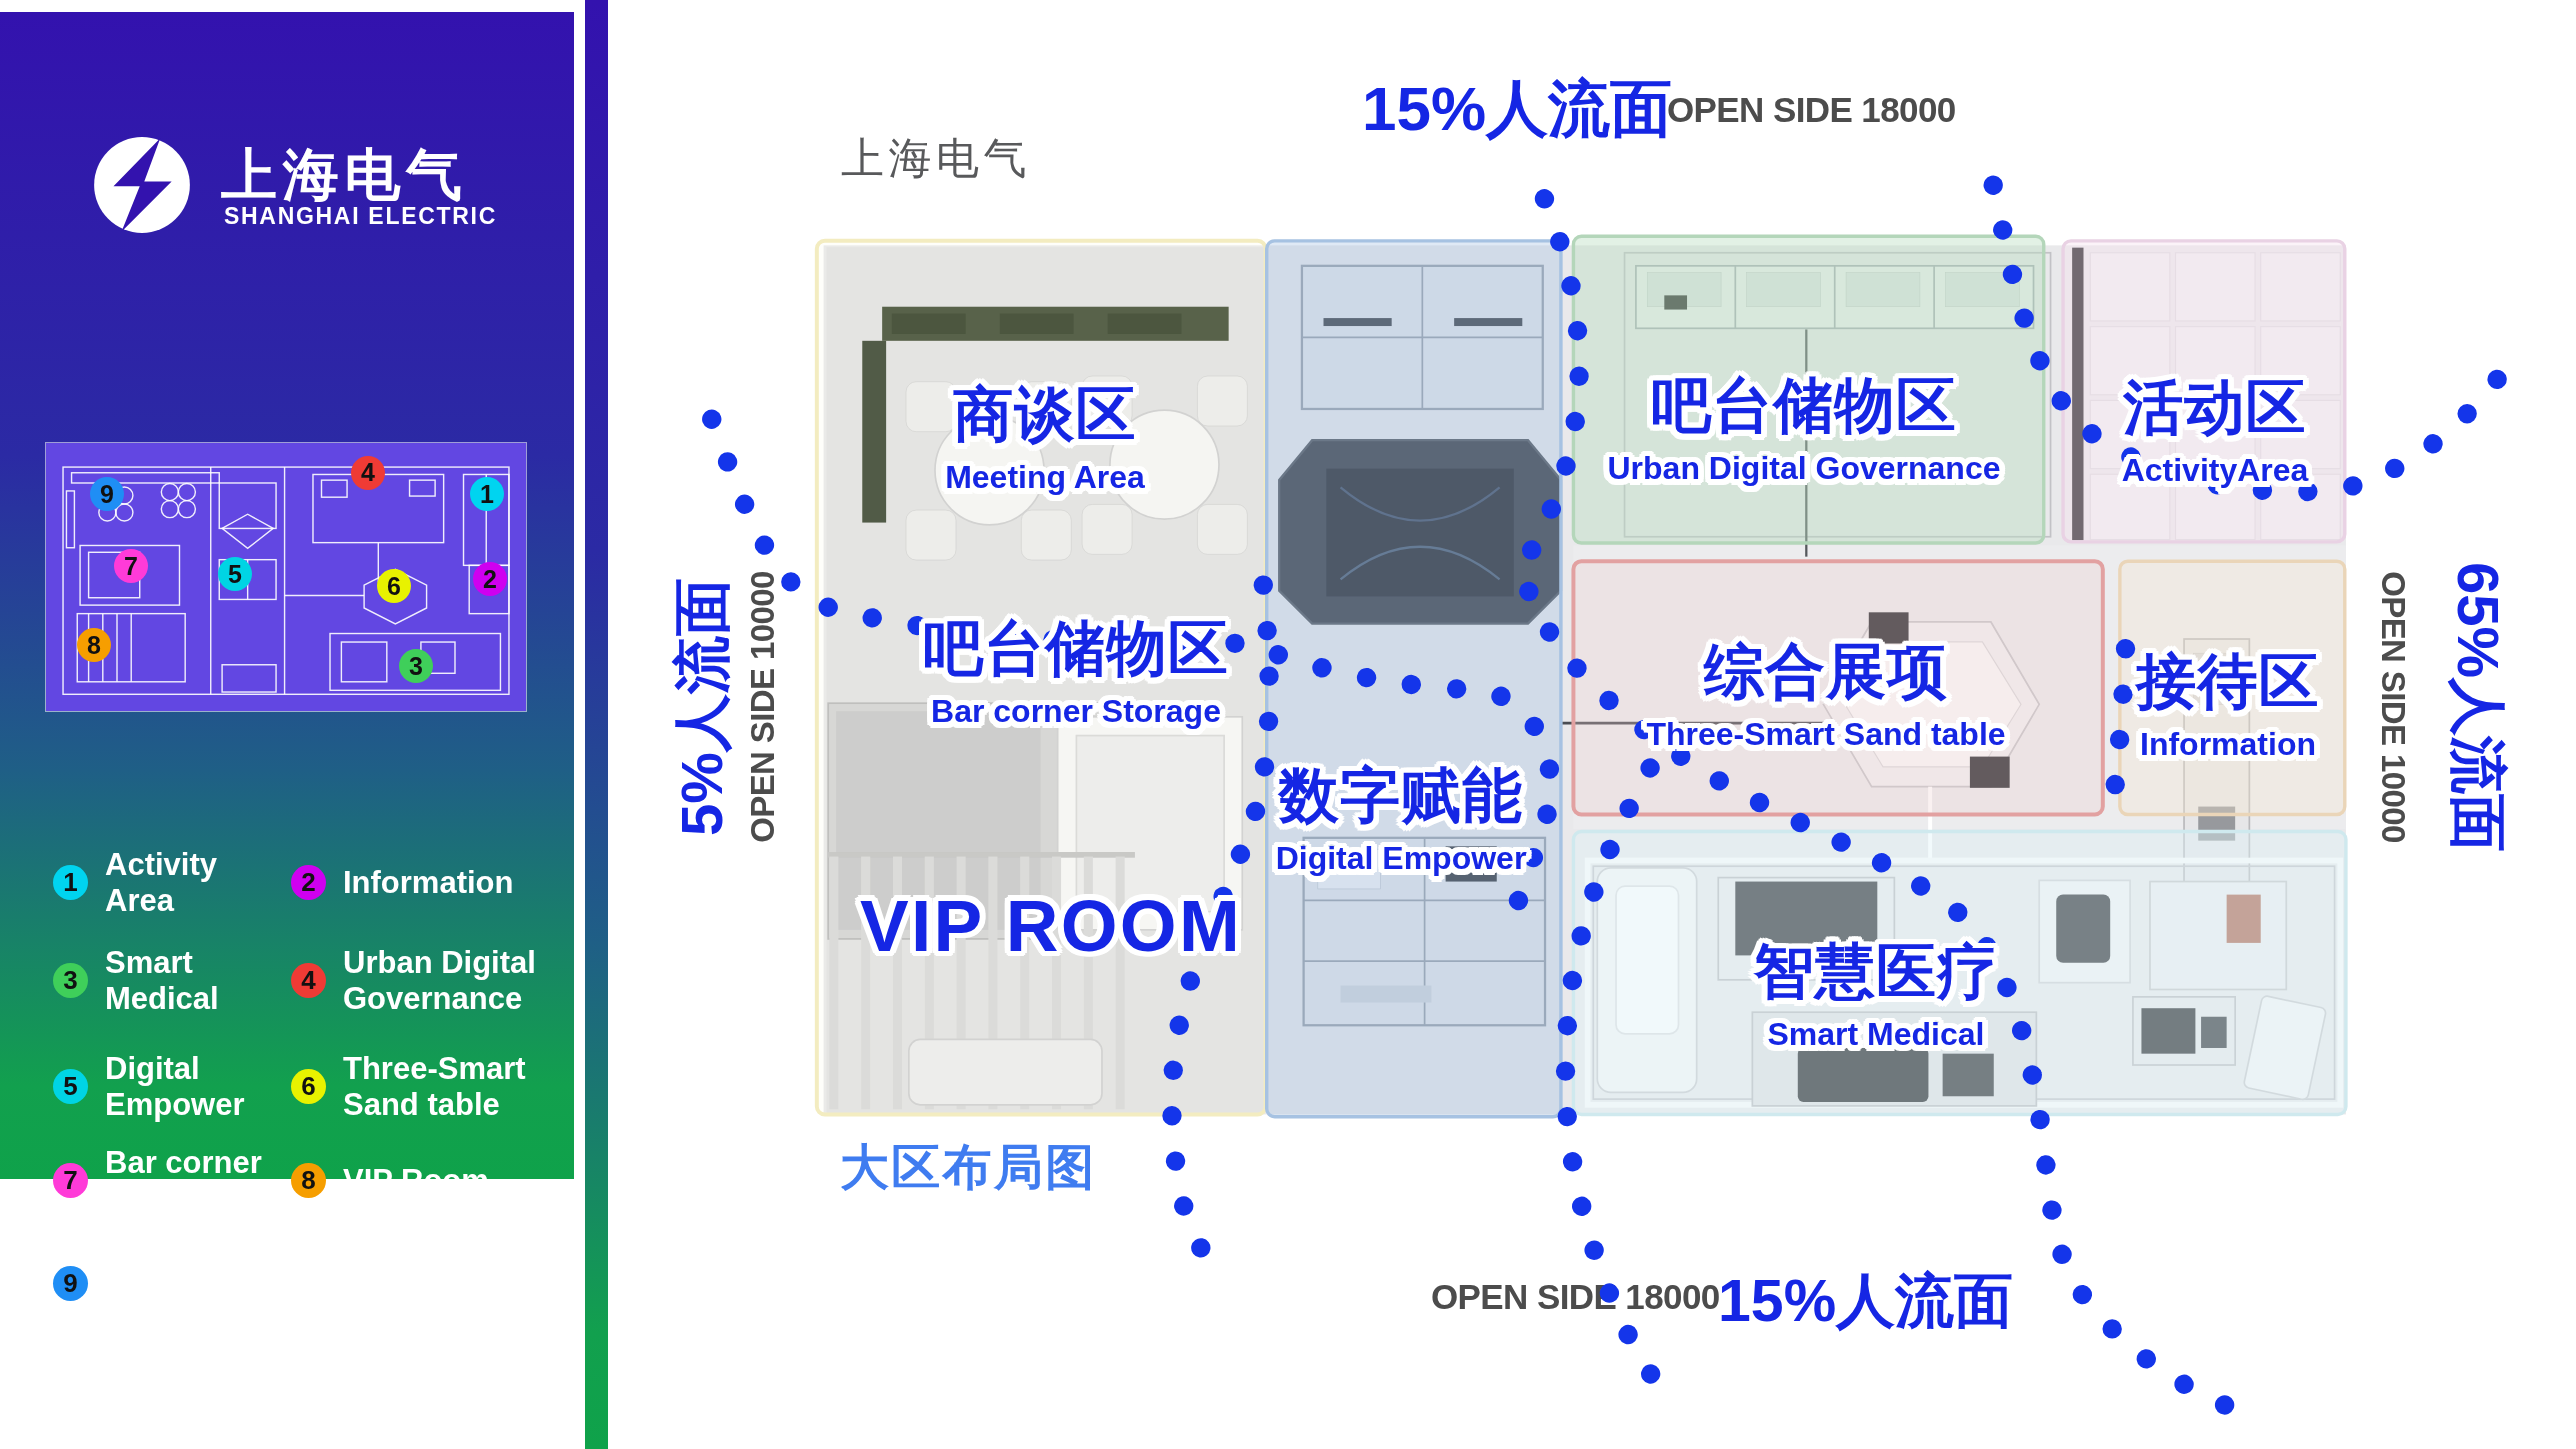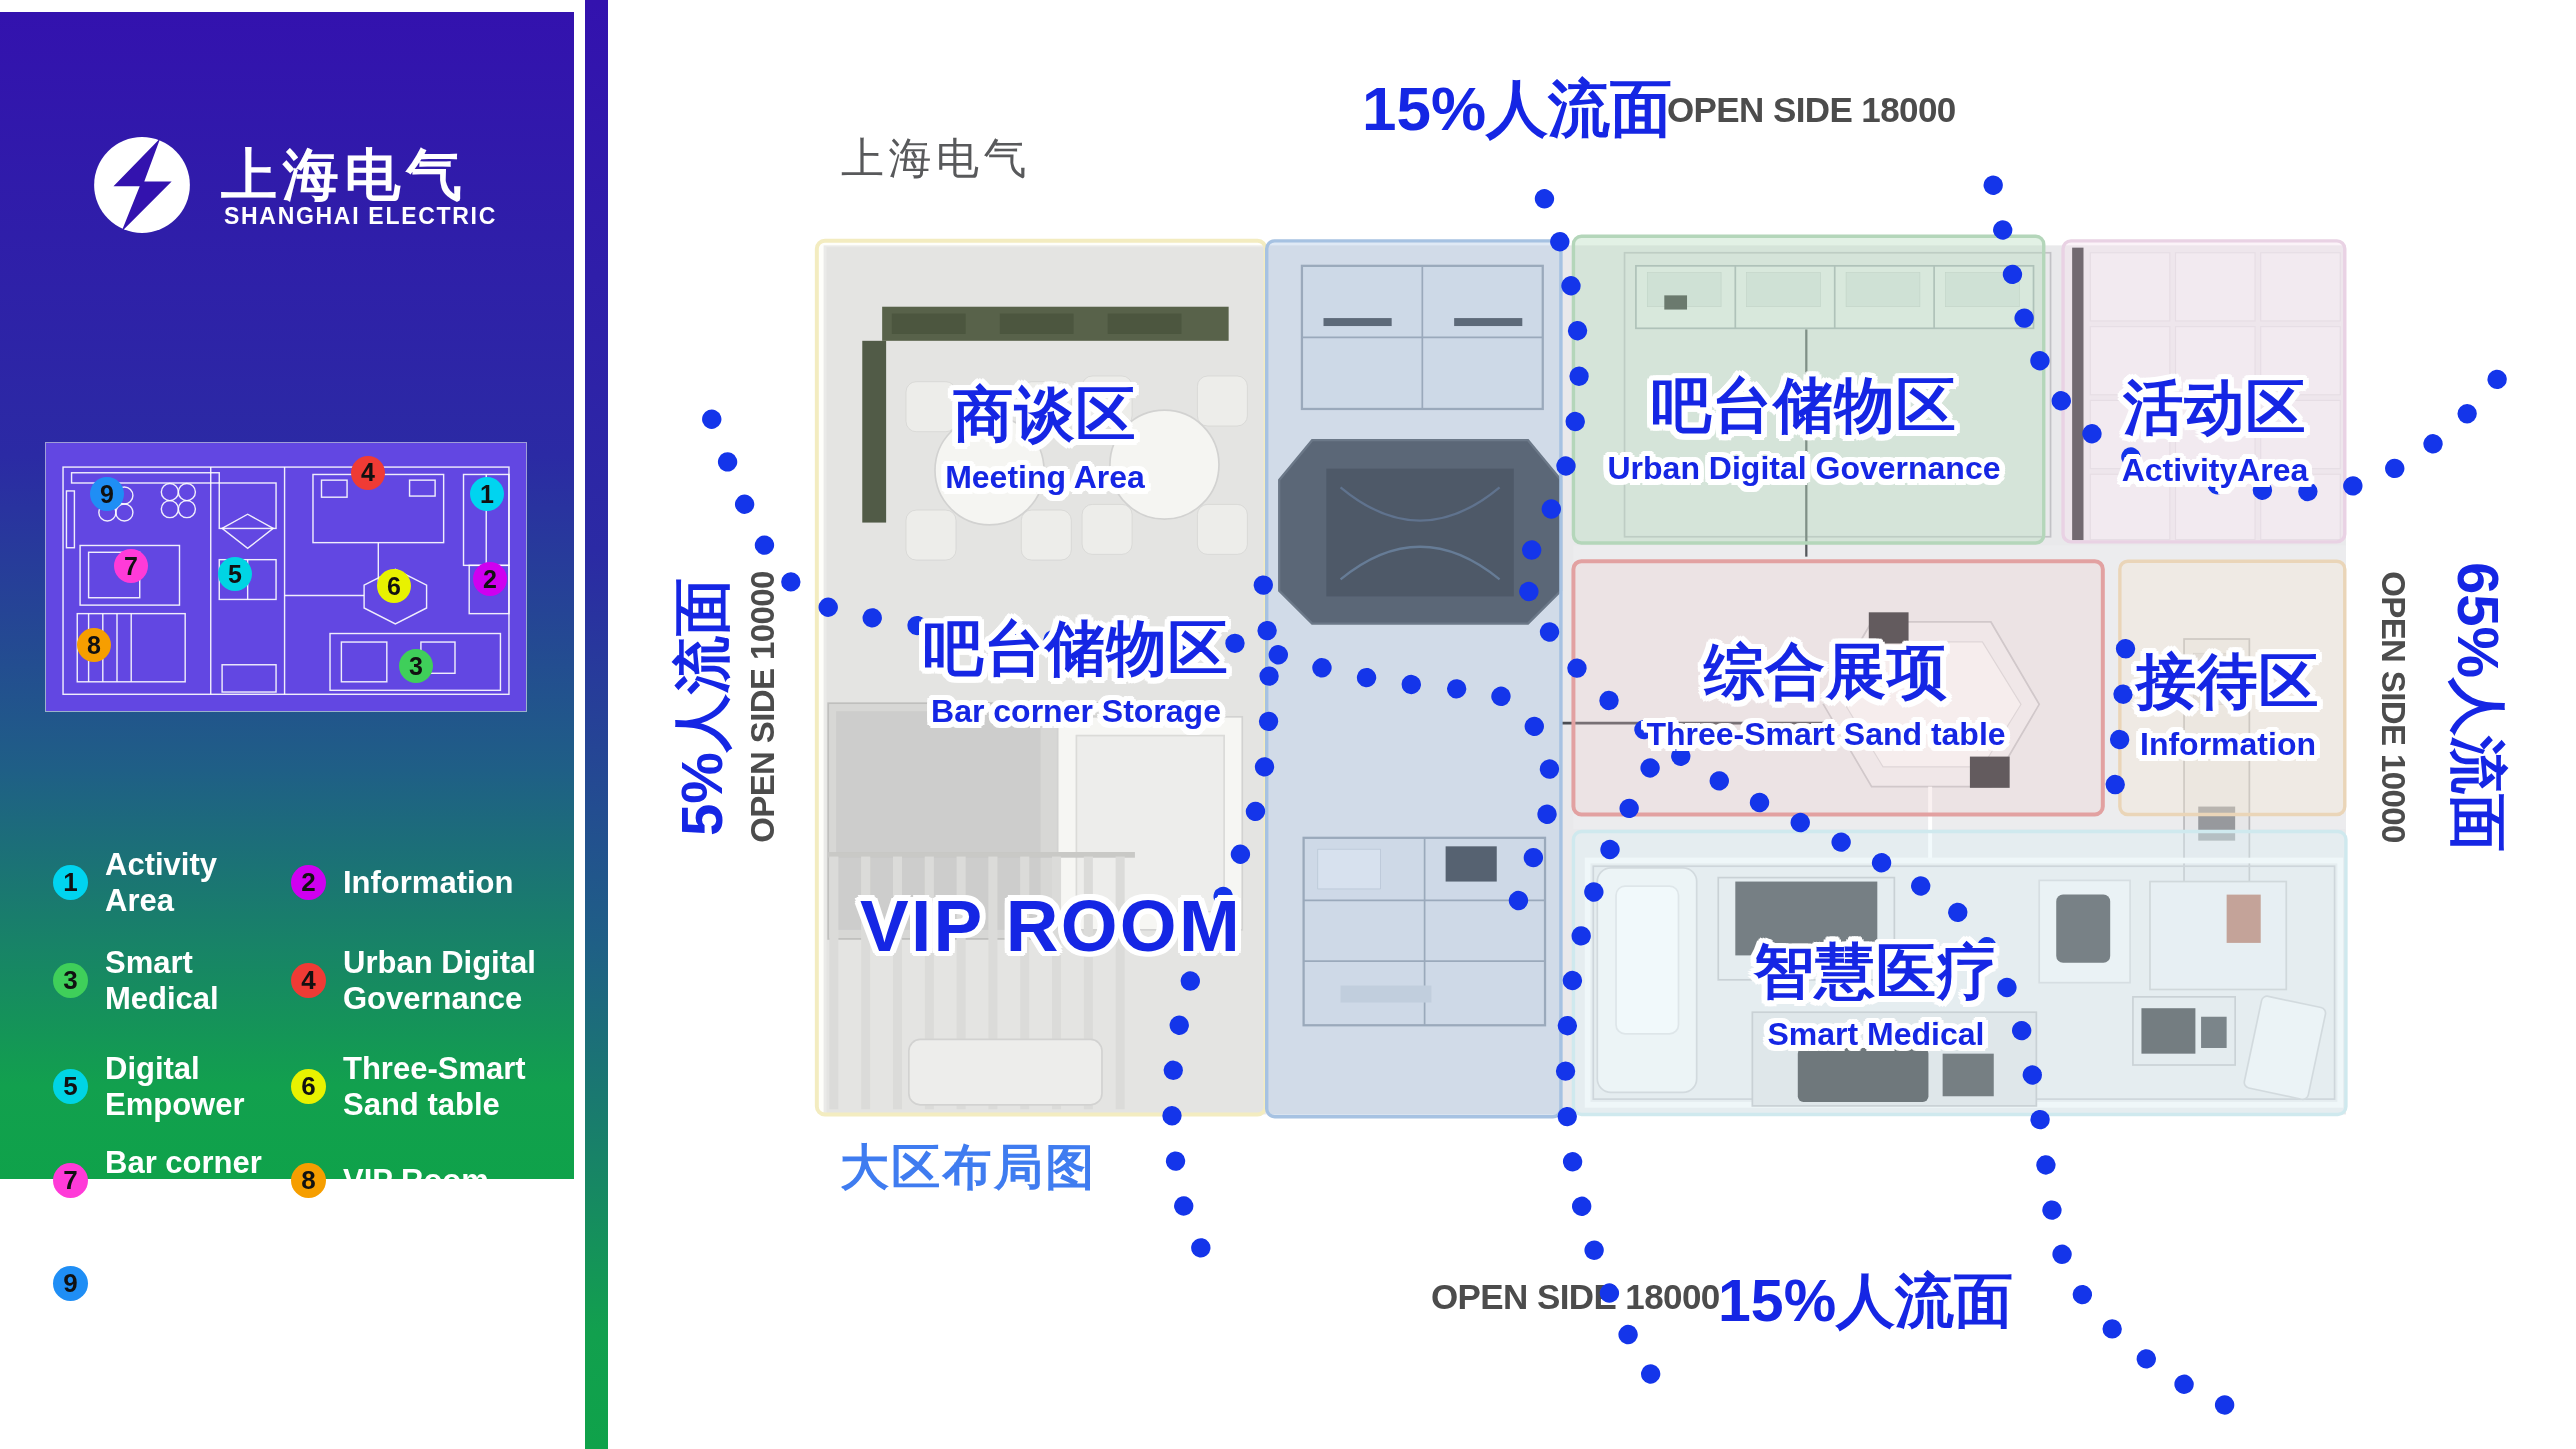--- a/index.html
+++ b/index.html
@@ -377,20 +377,24 @@
     <span class="zh ol">商谈区</span>
     <span class="en ol">Meeting Area</span>
   </div>
   <div class="area" style="left:1076px;top:670px">
     <span class="zh ol">吧台储物区</span>
     <span class="en ol">Bar corner Storage</span>
   </div>
   <div class="area vip" style="left:1051px;top:925px">
     <span class="zh ol">VIP ROOM</span>
   </div>
+  <div class="area" style="left:1401px;top:817px">
+    <span class="zh ol">数字赋能</span>
+    <span class="en ol">Digital Empower</span>
+  </div>
   <div class="area" style="left:1804px;top:427px">
     <span class="zh ol">吧台储物区</span>
     <span class="en ol">Urban Digital Governance</span>
   </div>
   <div class="area" style="left:2215px;top:429px">
     <span class="zh ol">活动区</span>
     <span class="en ol">ActivityArea</span>
   </div>
   <div class="area" style="left:1826px;top:693px">
     <span class="zh ol">综合展项</span>

